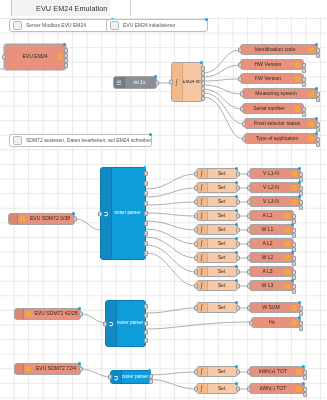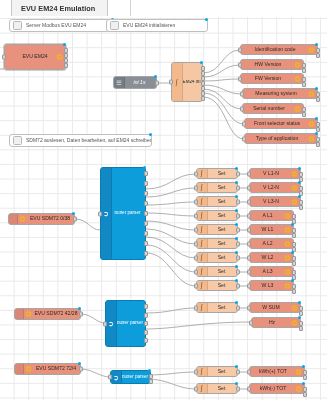--- a/index.html
+++ b/index.html
@@ -21,29 +21,29 @@
     position: absolute;
     left: 0; top: 0;
     width: 327px; height: 17px;
     background: #fff;
     border-bottom: 1px solid #c8c8c8;
   }
   .tab {
     position: absolute;
     left: 11px; top: 0;
     height: 16px;
-    padding: 0 12px 0 9px;
+    padding: 0 12px 0 24px;
     display: flex;
     align-items: center;
     background: #f3f3f3;
     border-right: 1px solid #c8c8c8;
     border-left: 1px solid #c8c8c8;
     color: #333;
     font-size: 7.3px;
-    font-weight: bold;
+    font-weight: normal;
     white-space: nowrap;
     letter-spacing: .05px;
   }
   .tab-empty {
     position: absolute;
     left: 110px; top: 0;
     width: 20px; height: 16px;
     background: #fff;
     border-right: 1px solid #d2d2d2;
   }

